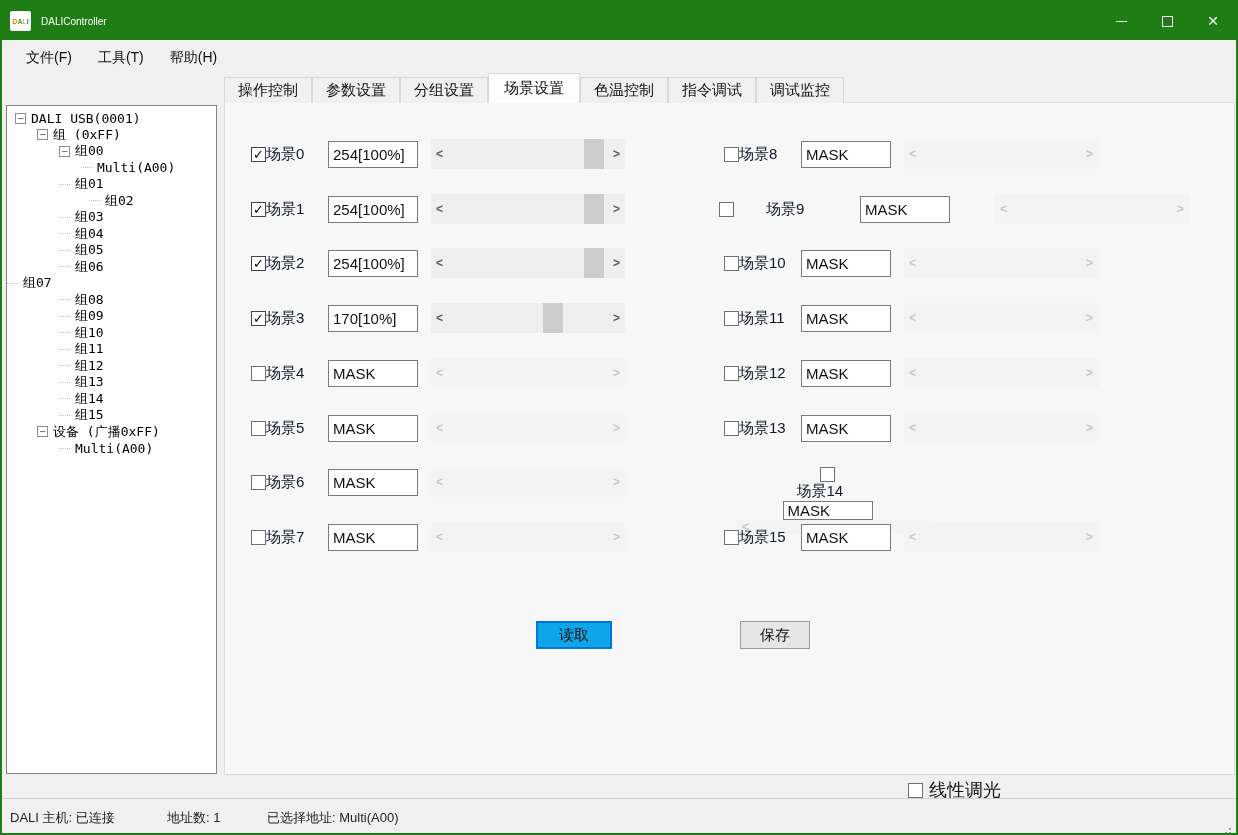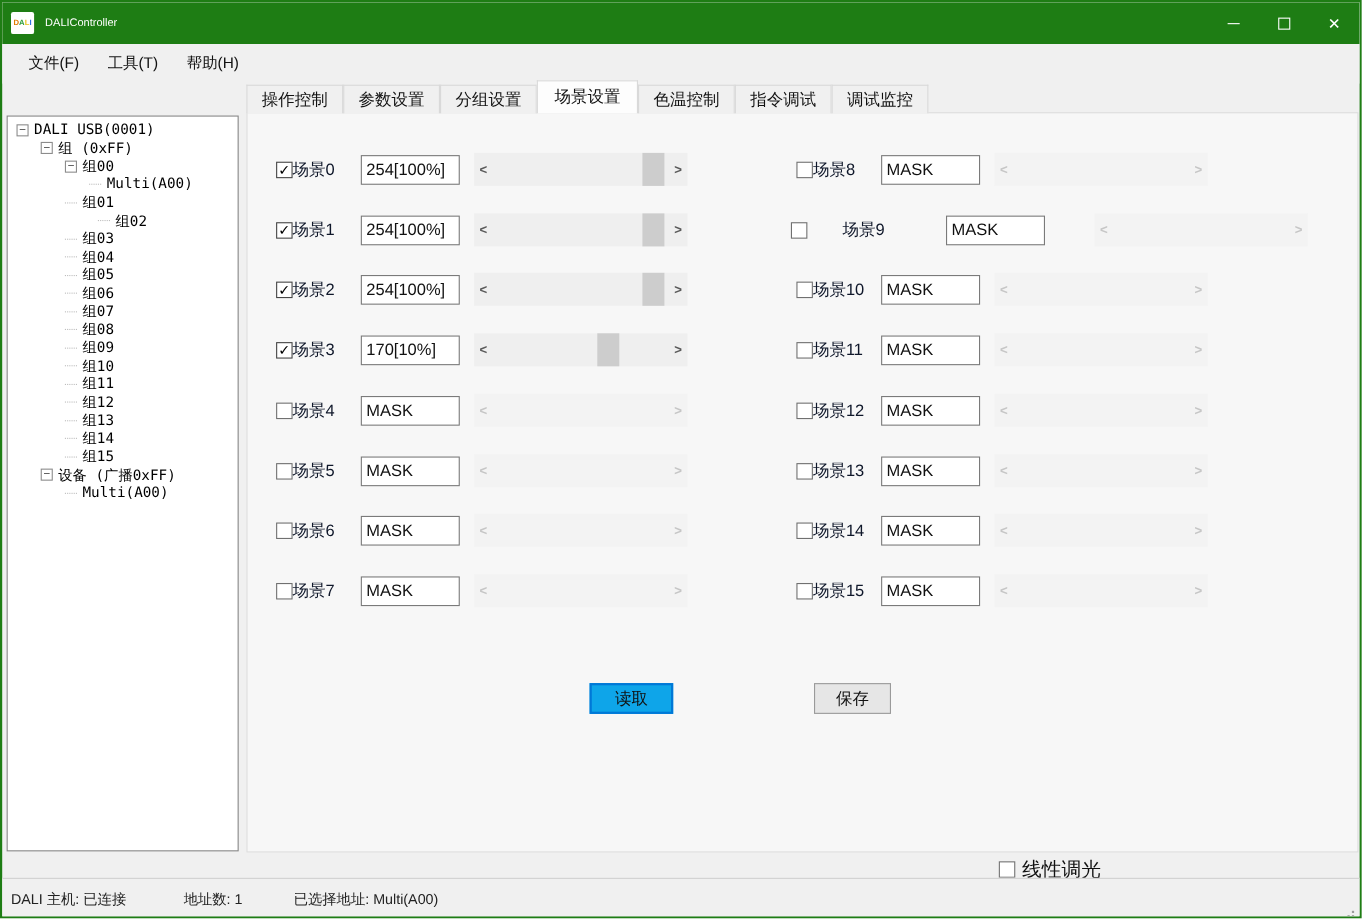--- a/index.html
+++ b/index.html
@@ -131,21 +131,21 @@
         <span class="tree-label">组04</span>
       </div>
       <div class="tree-row" style="padding-left: 52px;">
         <span class="exp-sp"></span>
         <span class="tree-label">组05</span>
       </div>
       <div class="tree-row" style="padding-left: 52px;">
         <span class="exp-sp"></span>
         <span class="tree-label">组06</span>
       </div>
-      <div class="tree-row" style="padding-left: 52px;">
+      <div class="tree-row" style="">
         <span class="exp-sp"></span>
         <span class="tree-label">组07</span>
       </div>
       <div class="tree-row" style="padding-left: 52px;">
         <span class="exp-sp"></span>
         <span class="tree-label">组08</span>
       </div>
       <div class="tree-row" style="padding-left: 52px;">
         <span class="exp-sp"></span>
         <span class="tree-label">组09</span>
@@ -337,21 +337,21 @@
         <div class="scene-row" style="top: 310px; left: 499px;">
           <span class="cb"></span>
           <span class="scene-label">场景13</span>
           <input class="scene-value" value="MASK" style="">
           <div class="sbar dis">
             <span class="arr">&lt;</span>
             <div class="trk"></div>
             <span class="arr">&gt;</span>
           </div>
         </div>
-        <div class="scene-row" style="top: 364px; left: 499px;">
+        <div class="scene-row" style="top: 364px; left: 499px; flex-direction: column;">
           <span class="cb"></span>
           <span class="scene-label">场景14</span>
           <input class="scene-value" value="MASK" style="">
           <div class="sbar dis">
             <span class="arr">&lt;</span>
             <div class="trk"></div>
             <span class="arr">&gt;</span>
           </div>
         </div>
         <div class="scene-row" style="top: 419px; left: 499px;">

